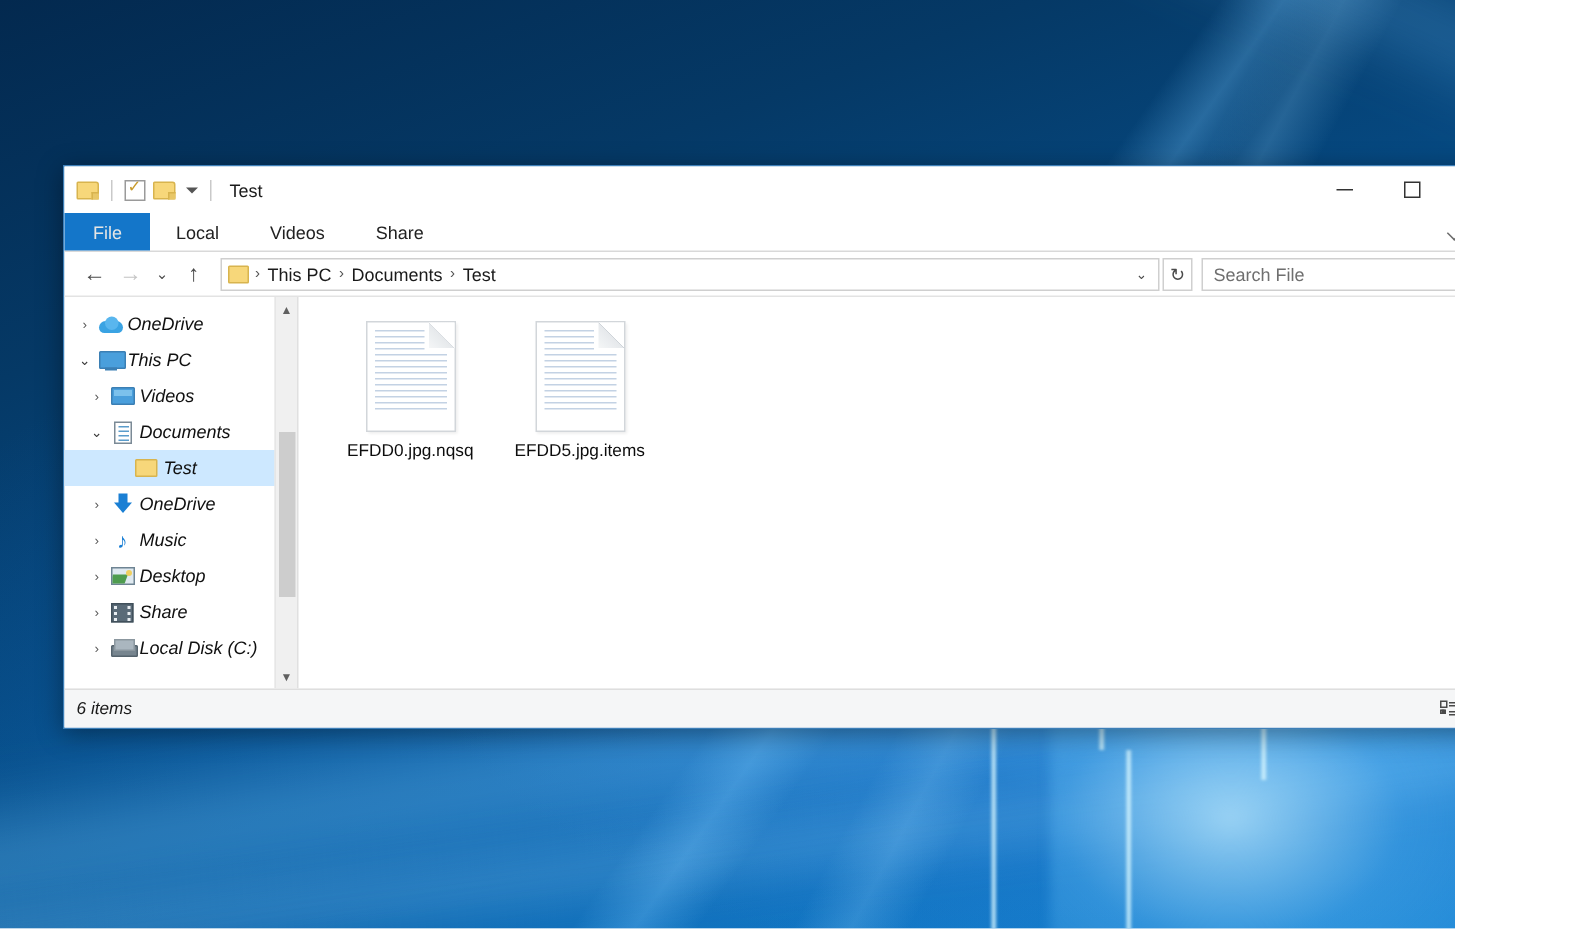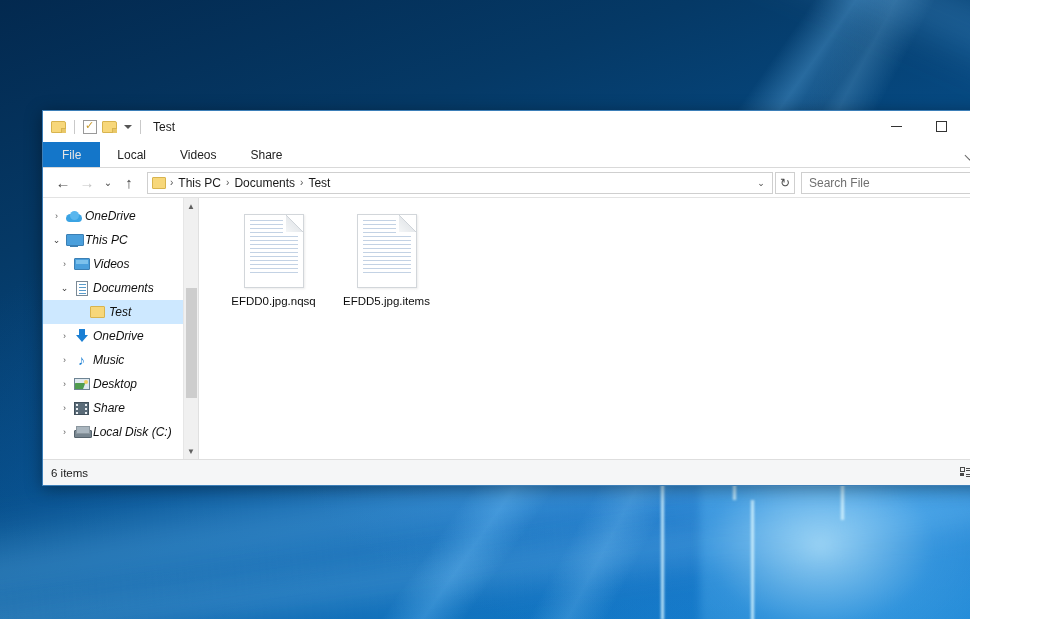--- a/index.html
+++ b/index.html
@@ -382,20 +382,21 @@
   }
 
   
   .statusbar {
     height: 26px; min-height: 26px;
     background: #f5f6f7;
     border-top: 1px solid #dedede;
     display: flex; align-items: center;
     padding: 0 8px;
     position: relative;
+    font-style: italic;
   }
   .status-text { font-size: 11.5px; color: #1a1a1a; }
   .viewbtns { position: absolute; right: 7px; display: flex; gap: 4px; }
   .vbtn {
     width: 21px; height: 19px;
     display: flex; align-items: center; justify-content: center;
   }
   .vbtn.active { background: #cde8ff; border: 1px solid #3a9ade; }
   
   .g-details { width: 13px; height: 11px; position: relative; }

